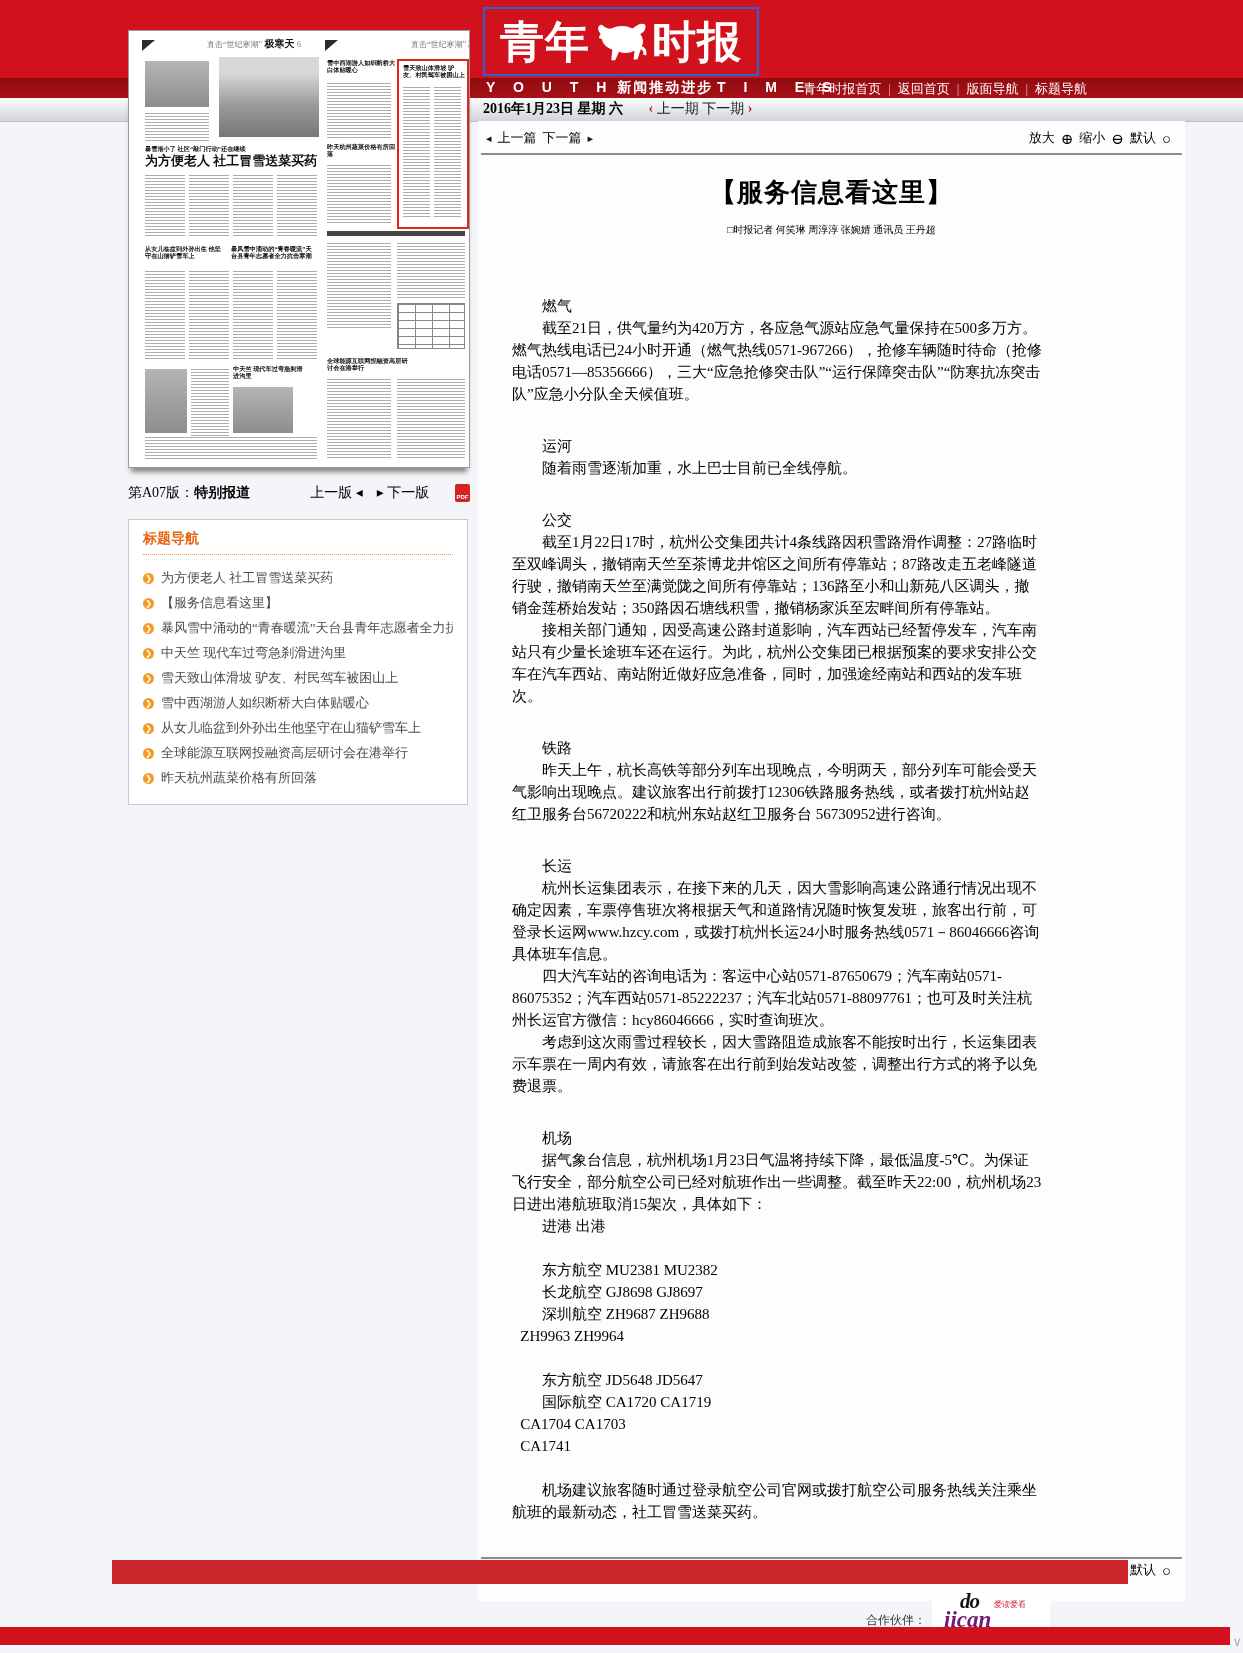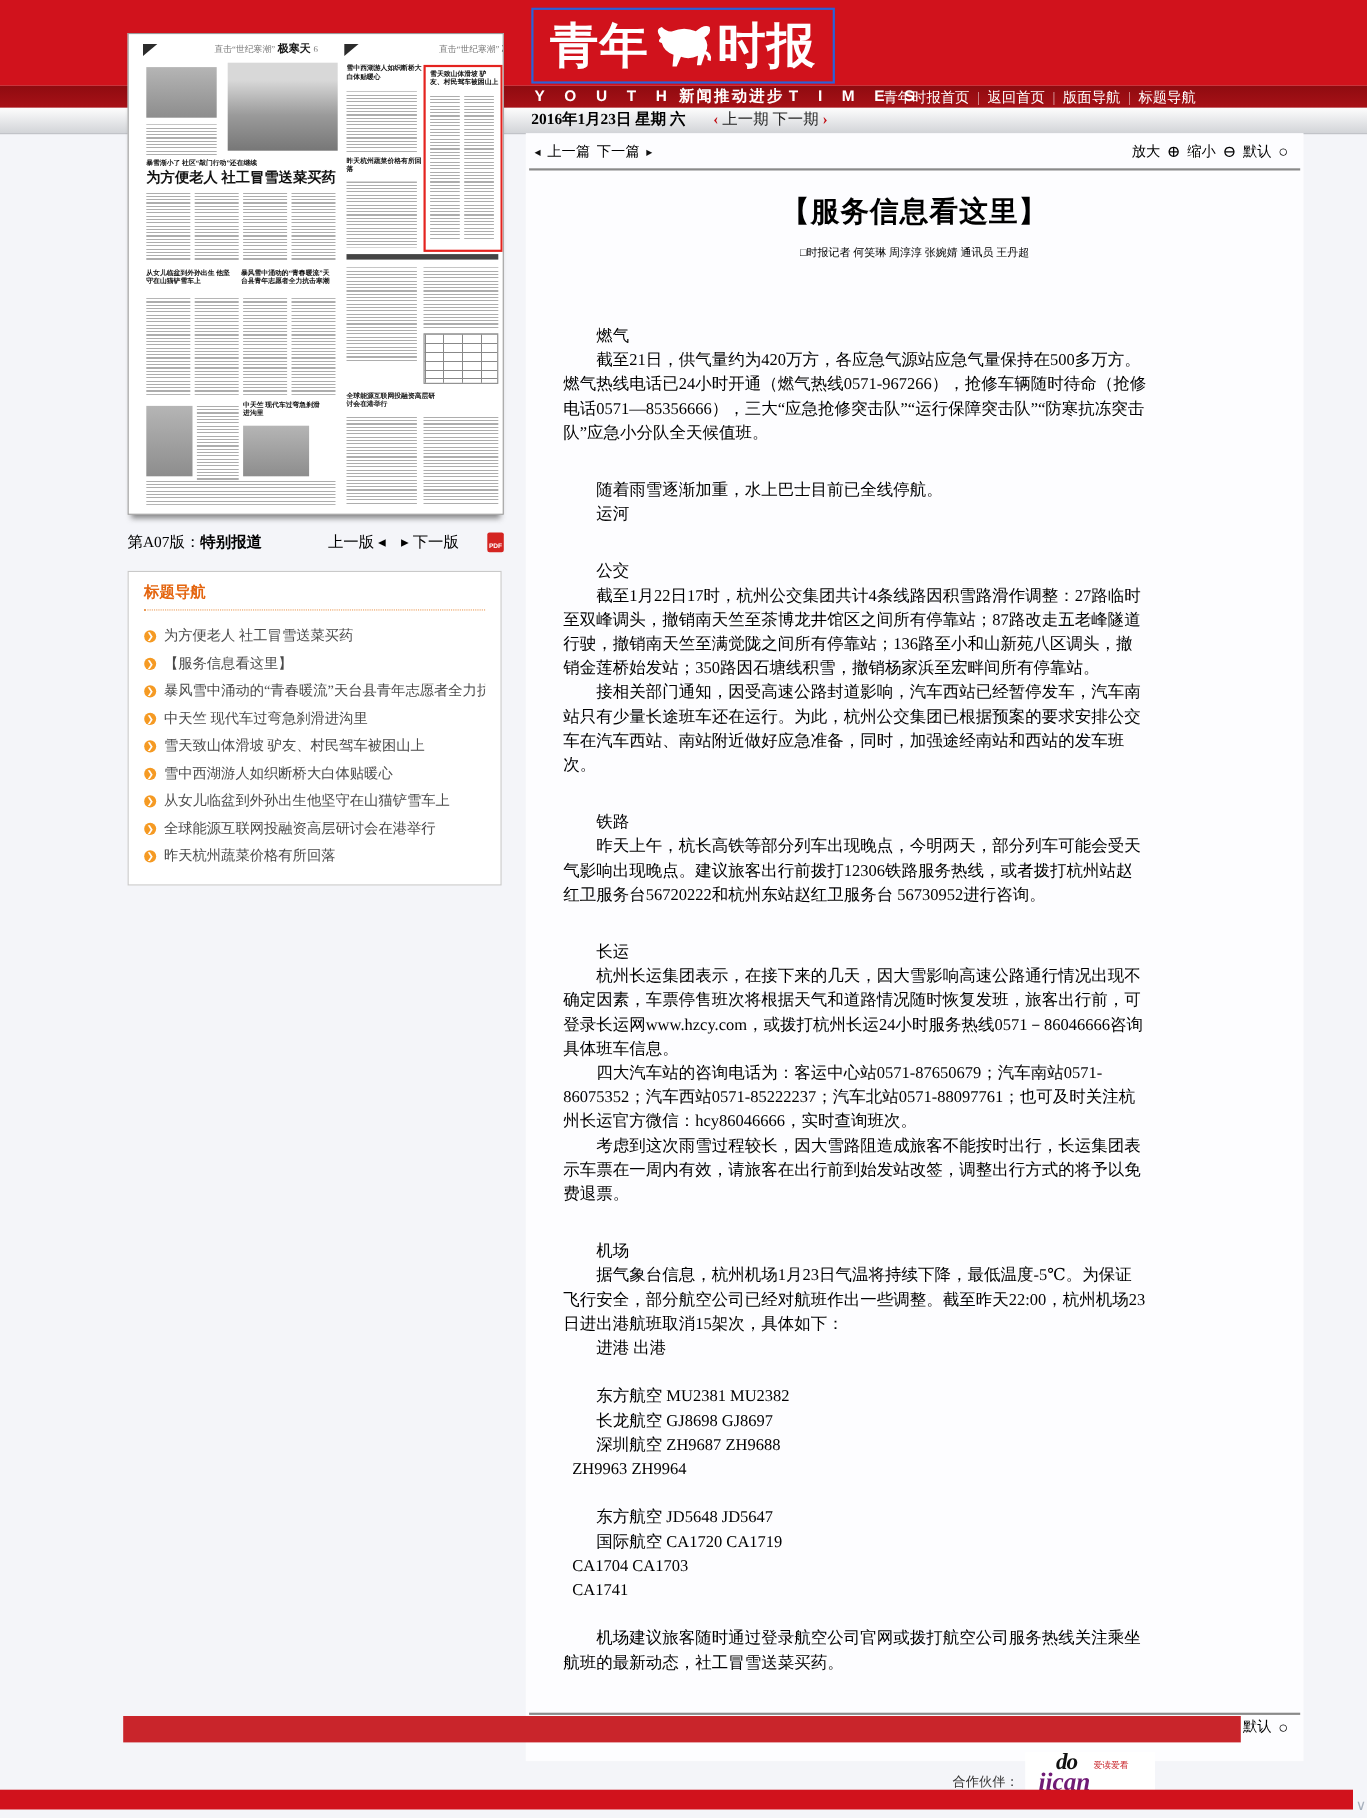--- a/index.html
+++ b/index.html
@@ -43,21 +43,21 @@
   .art-byline{text-align:center;font-size:10px;margin-top:13px;}
   .art-body{width:530px;margin:58px 0 0 34px;min-height:1150px;font-size:15px;line-height:22px;}
   .section{margin-top:30px;}
   .section:first-child{margin-top:0;}
   .para{margin:0;}
   .para.ind{text-indent:2em;}
   .para.cont{padding-left:.55em;}
   .para.gap{margin-top:22px;}
   .hr-bottom{margin-top:34px;}
   
-  .sidebar{position:absolute;left:116px;top:30px;width:342px;}
+  .sidebar{position:absolute;left:128px;top:30px;width:342px;}
   .thumb{position:relative;width:340px;height:436px;background:#fff;border:1px solid #9a9a9a;
          overflow:hidden;box-shadow:0 7px 5px -3px rgba(70,70,70,.65);}
   .thumb .tri-ico{position:absolute;width:0;height:0;
         border-left:13px solid #2b2b2b;border-bottom:11px solid transparent;}
   .thumb .hdr-t{position:absolute;font-size:10px;font-weight:bold;color:#1a1a1a;white-space:nowrap;}
   .thumb .hdr-t .pre{font-weight:normal;color:#777;font-size:8px;}
   .thumb .photo{position:absolute;background:linear-gradient(#b5b5b5,#8d8d8d);}
   .thumb .photo.sky{background:linear-gradient(#d8d8d8 20%,#9a9a9a 60%,#777 100%);}
   .thumb .tl{position:absolute;background:repeating-linear-gradient(#adadad 0 1px,transparent 1px 3px);}
   .thumb .mh{position:absolute;font-weight:bold;color:#111;line-height:1.15;}
@@ -250,22 +250,22 @@
 
   <h1 class="art-title">【服务信息看这里】</h1>
   <div class="art-byline">□时报记者 何笑琳 周淳淳 张婉婧 通讯员 王丹超</div>
 
   <div class="art-body">
       <div class="section">
         <p class="para ind">燃气</p>
         <p class="para ind">截至21日，供气量约为420万方，各应急气源站应急气量保持在500多万方。燃气热线电话已24小时开通（燃气热线0571-967266），抢修车辆随时待命（抢修电话0571—85356666），三大“应急抢修突击队”“运行保障突击队”“防寒抗冻突击队”应急小分队全天候值班。</p>
       </div>
       <div class="section">
+        <p class="para ind">运河</p>
         <p class="para ind">随着雨雪逐渐加重，水上巴士目前已全线停航。</p>
-        <p class="para ind">运河</p>
       </div>
       <div class="section">
         <p class="para ind">公交</p>
         <p class="para ind">截至1月22日17时，杭州公交集团共计4条线路因积雪路滑作调整：27路临时至双峰调头，撤销南天竺至茶博龙井馆区之间所有停靠站；87路改走五老峰隧道行驶，撤销南天竺至满觉陇之间所有停靠站；136路至小和山新苑八区调头，撤销金莲桥始发站；350路因石塘线积雪，撤销杨家浜至宏畔间所有停靠站。</p>
         <p class="para ind">接相关部门通知，因受高速公路封道影响，汽车西站已经暂停发车，汽车南站只有少量长途班车还在运行。为此，杭州公交集团已根据预案的要求安排公交车在汽车西站、南站附近做好应急准备，同时，加强途经南站和西站的发车班次。</p>
       </div>
       <div class="section">
         <p class="para ind">铁路</p>
         <p class="para ind">昨天上午，杭长高铁等部分列车出现晚点，今明两天，部分列车可能会受天气影响出现晚点。建议旅客出行前拨打12306铁路服务热线，或者拨打杭州站赵红卫服务台56720222和杭州东站赵红卫服务台 56730952进行咨询。</p>
       </div>

